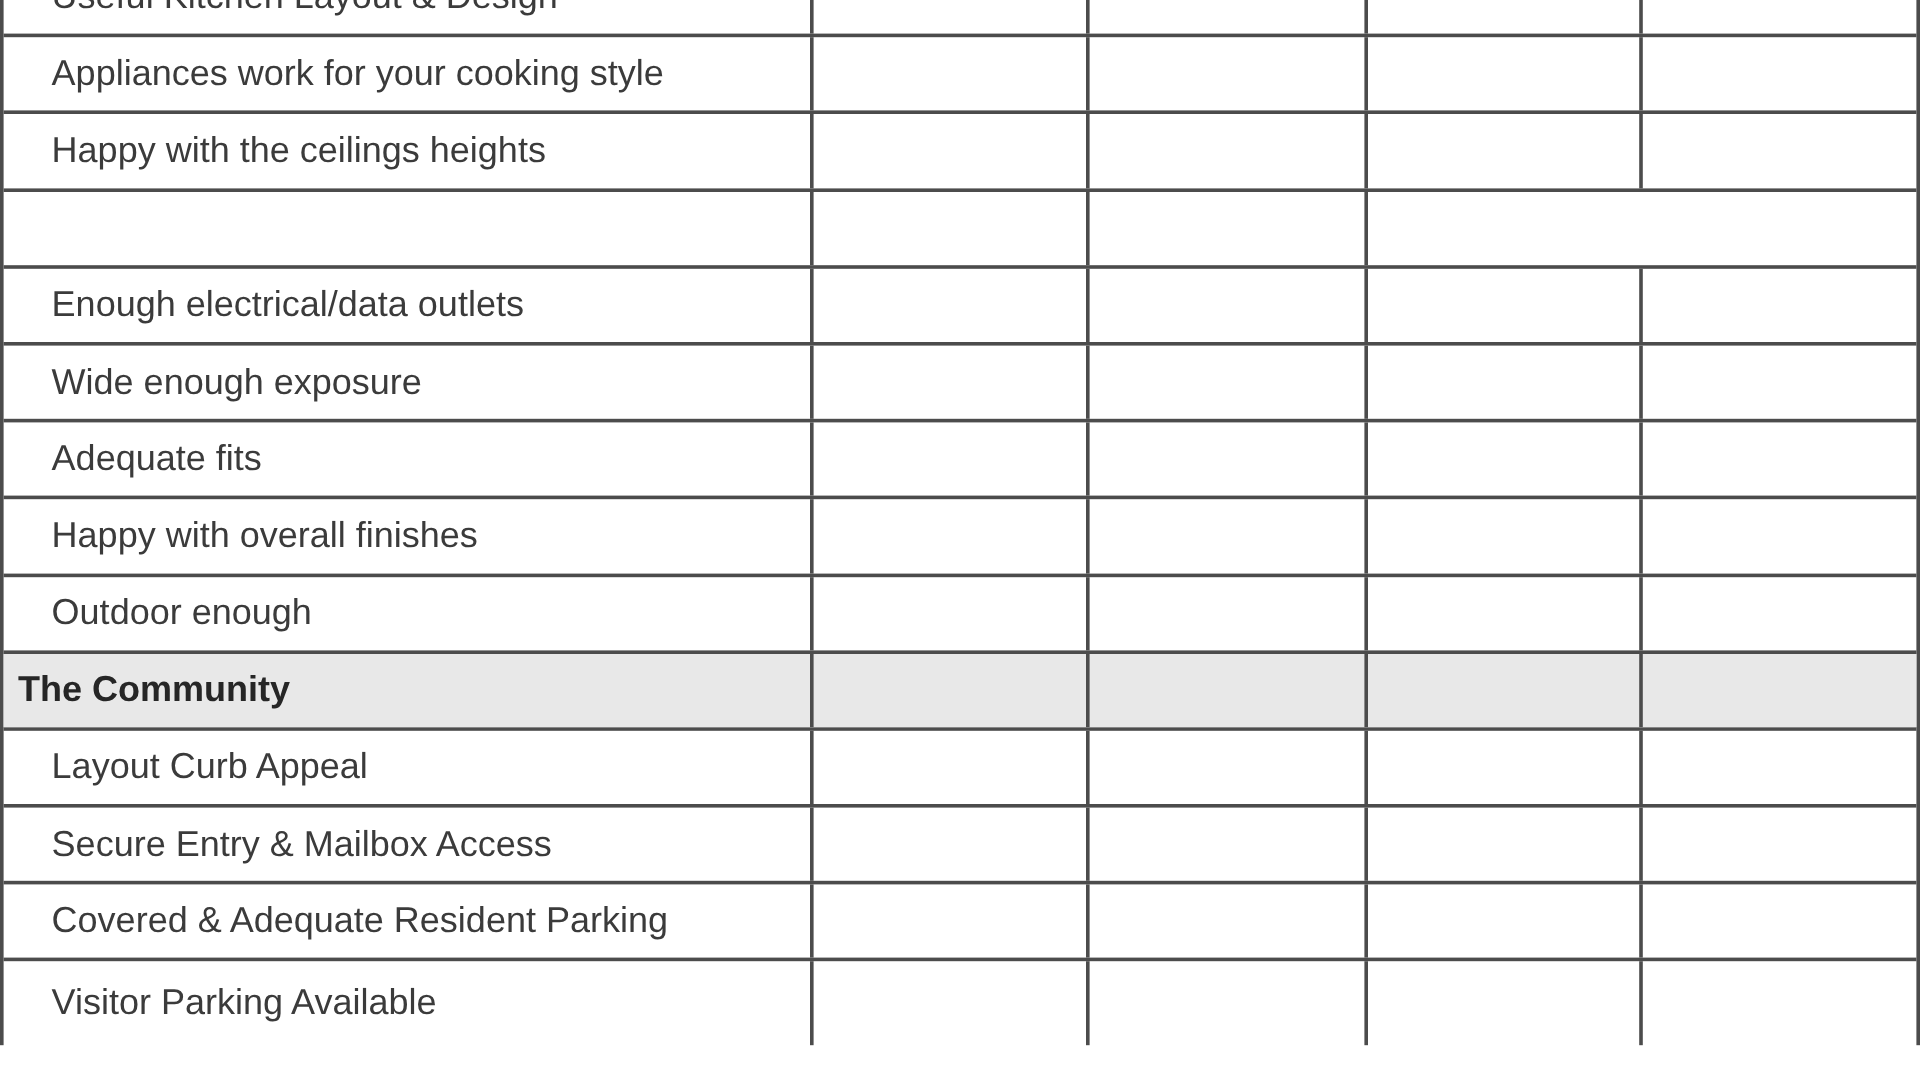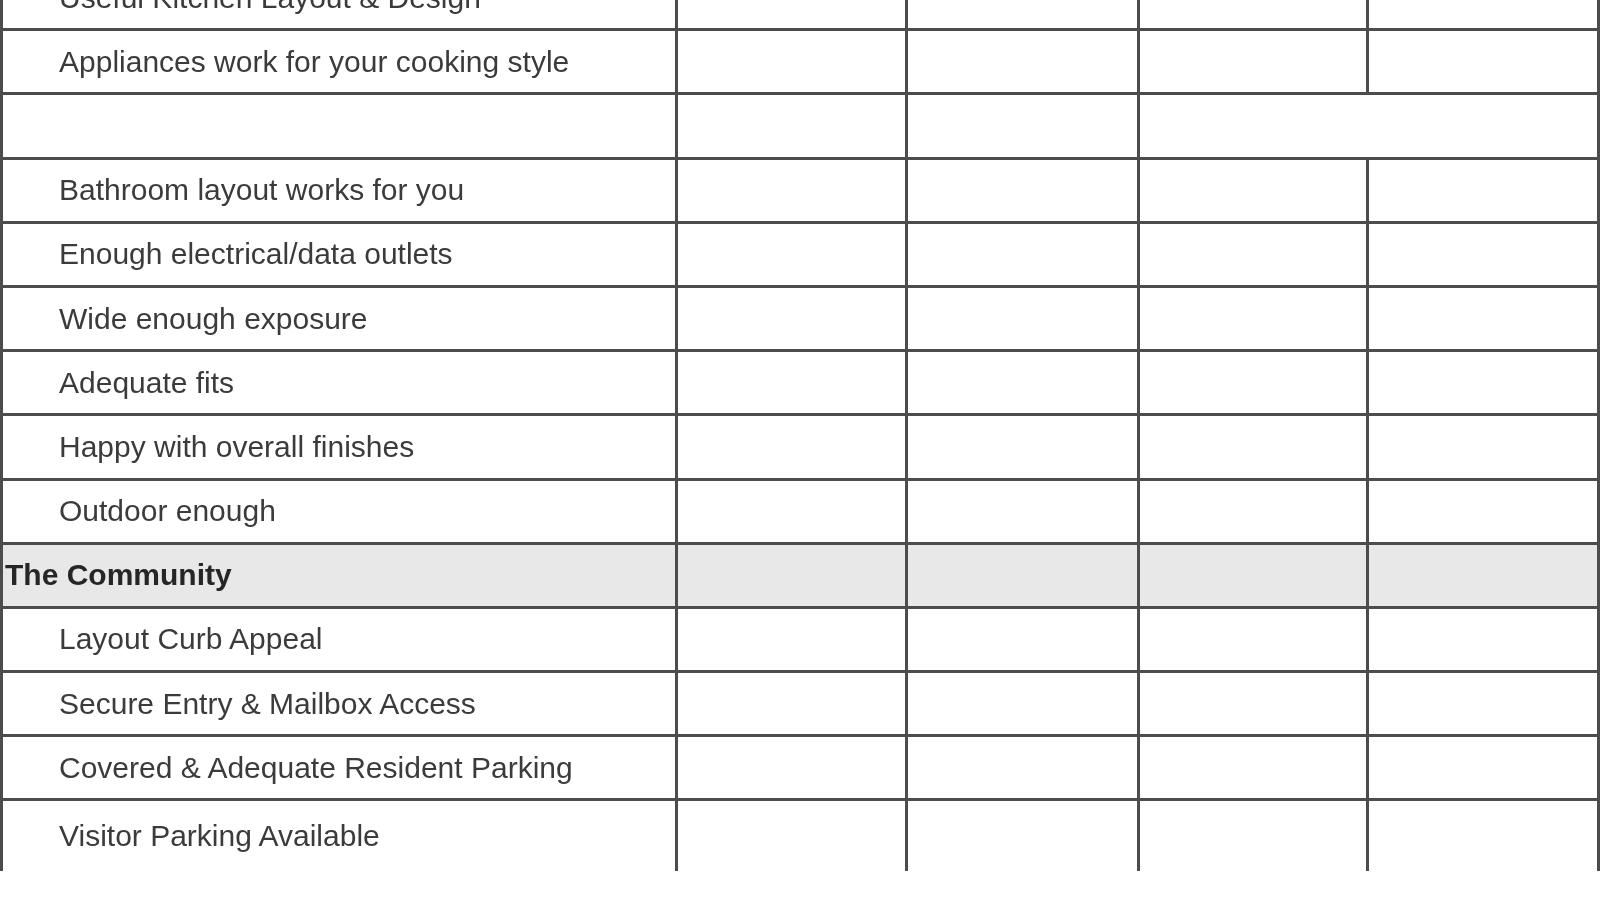--- a/index.html
+++ b/index.html
@@ -27,27 +27,27 @@
     grid-template-columns:672px 230px 232px 229px 1fr;
     height:64.2px;
     box-sizing:border-box;
     border-bottom:3px solid var(--line);
   }
   .row:last-child{border-bottom:none;height:70px;}
   .cell{box-sizing:border-box;min-width:0;}
   .cell + .cell{border-left:3px solid var(--line);}
   .label{
     display:flex;align-items:center;
-    padding-left:56px;
+    padding-left:40px;
     font-size:30px;
     color:var(--item-text);
     white-space:nowrap;overflow:hidden;
   }
   .row.section .label{
-    padding-left:2px;
+    padding-left:12px;
     font-weight:700;
     color:var(--section-text);
   }
   .row.section .cell{background:var(--section-bg);}
 </style>
 </head>
 <body>
 
 <div class="page">
   <div class="table" id="checklist-table">
@@ -59,27 +59,27 @@
         <div class="cell score"></div>
       </div>
       <div class="row">
         <div class="cell label">Appliances work for your cooking style</div>
         <div class="cell score"></div>
         <div class="cell score"></div>
         <div class="cell score"></div>
         <div class="cell score"></div>
       </div>
       <div class="row">
+        <div class="cell label">Happy with the ceilings heights</div>
         <div class="cell score"></div>
         <div class="cell score"></div>
         <div class="cell score"></div>
         <div class="cell score"></div>
       </div>
       <div class="row">
-        <div class="cell label">Bathroom layout works for you</div>
         <div class="cell score"></div>
         <div class="cell score"></div>
         <div class="cell score"></div>
         <div class="cell score"></div>
       </div>
       <div class="row">
         <div class="cell label">Enough electrical/data outlets</div>
         <div class="cell score"></div>
         <div class="cell score"></div>
         <div class="cell score"></div>

